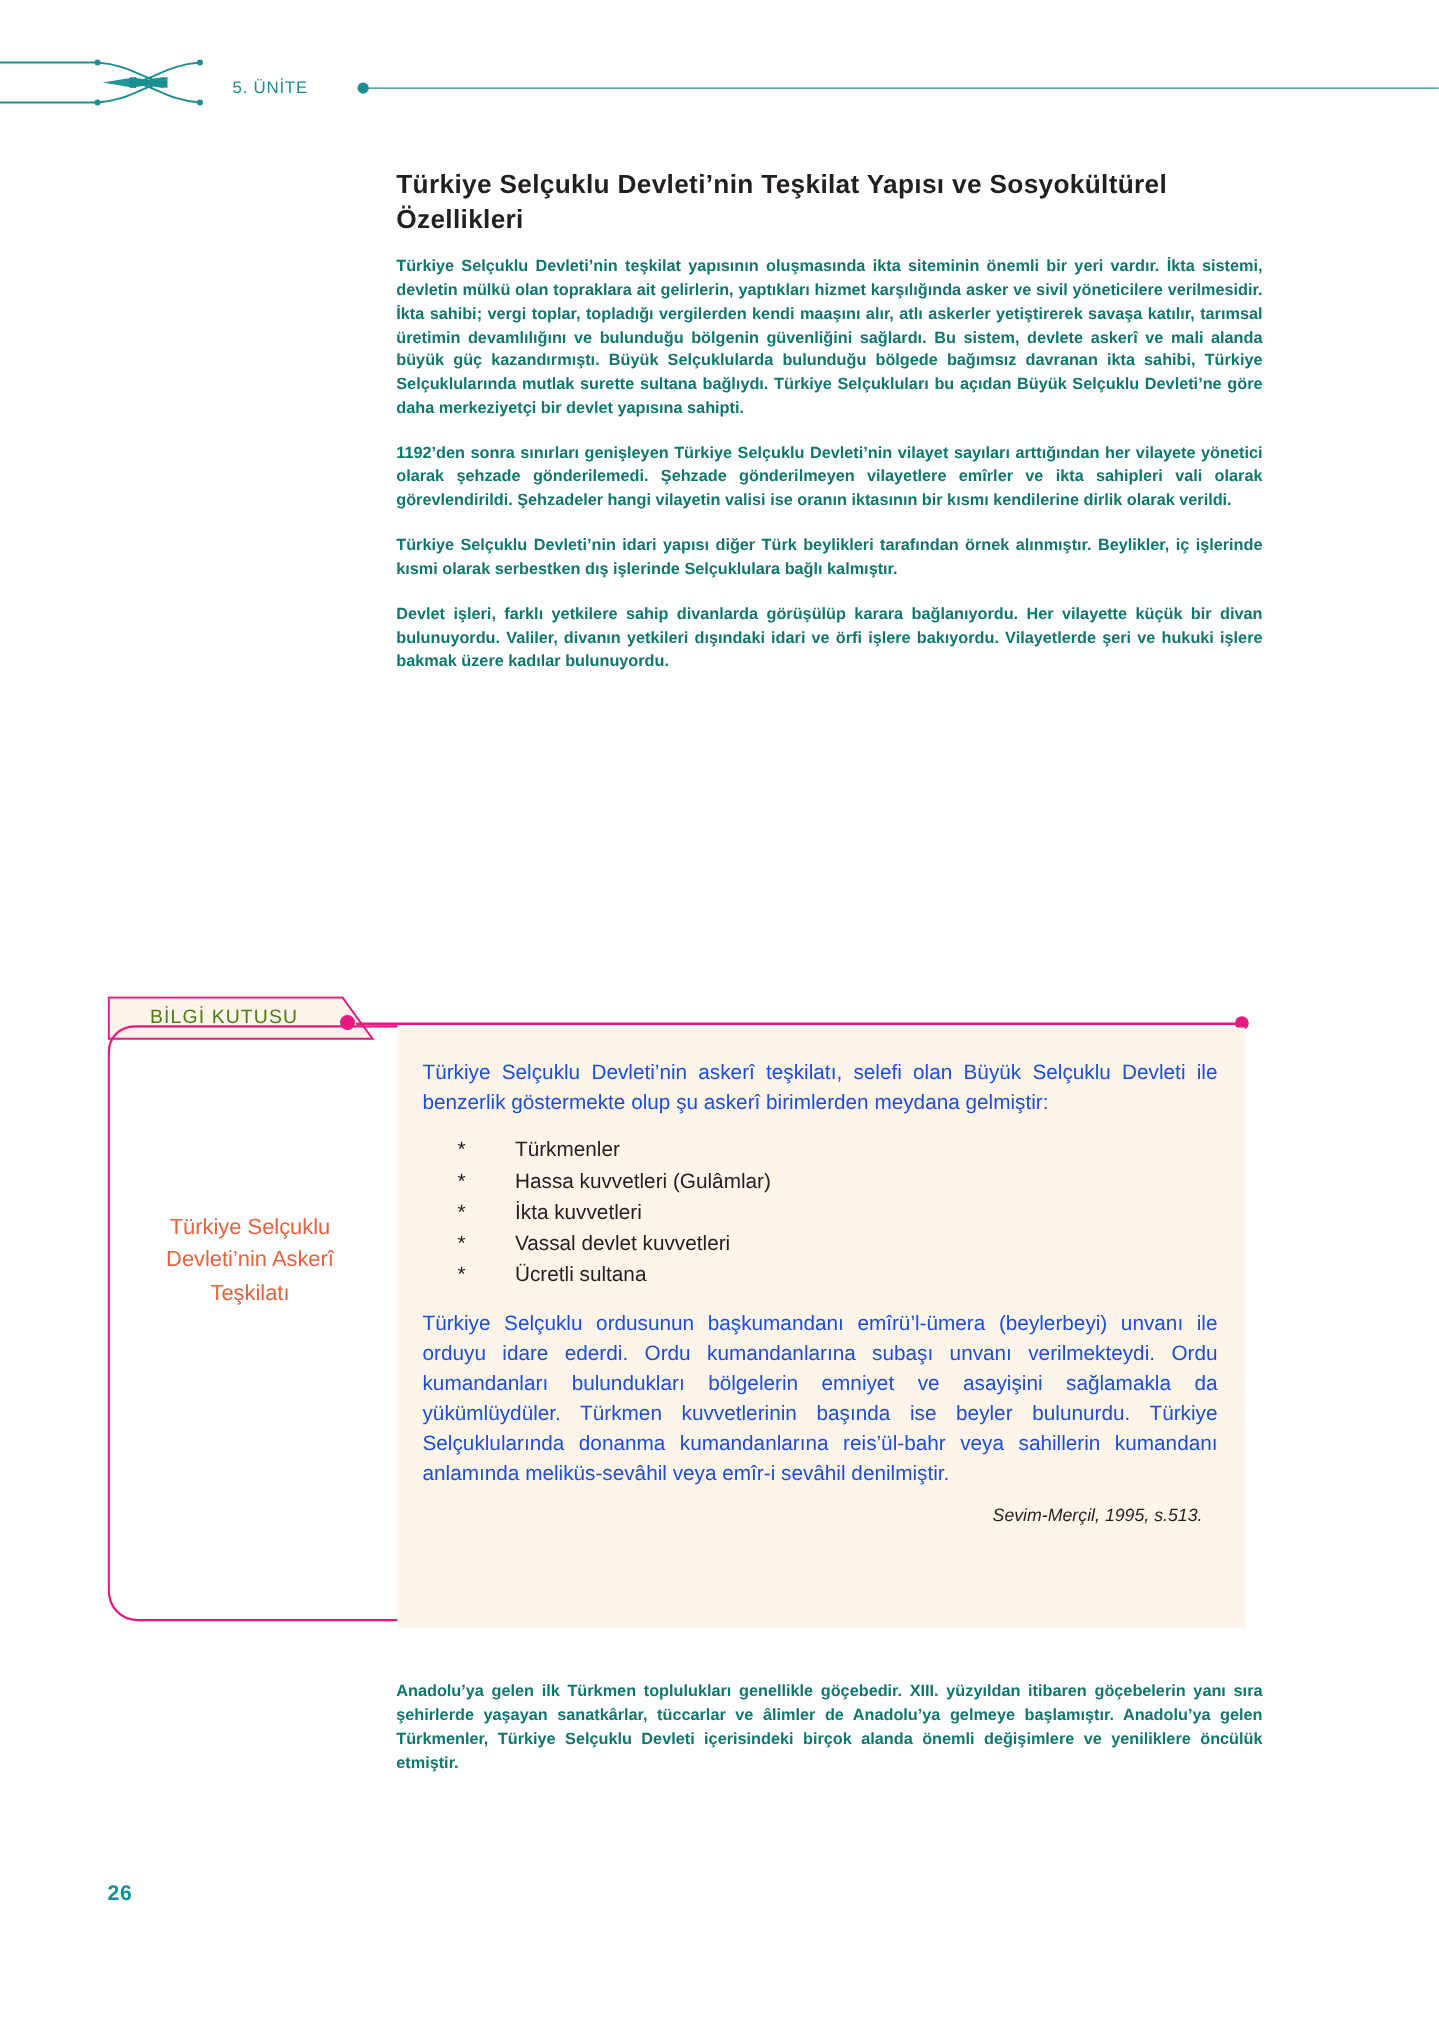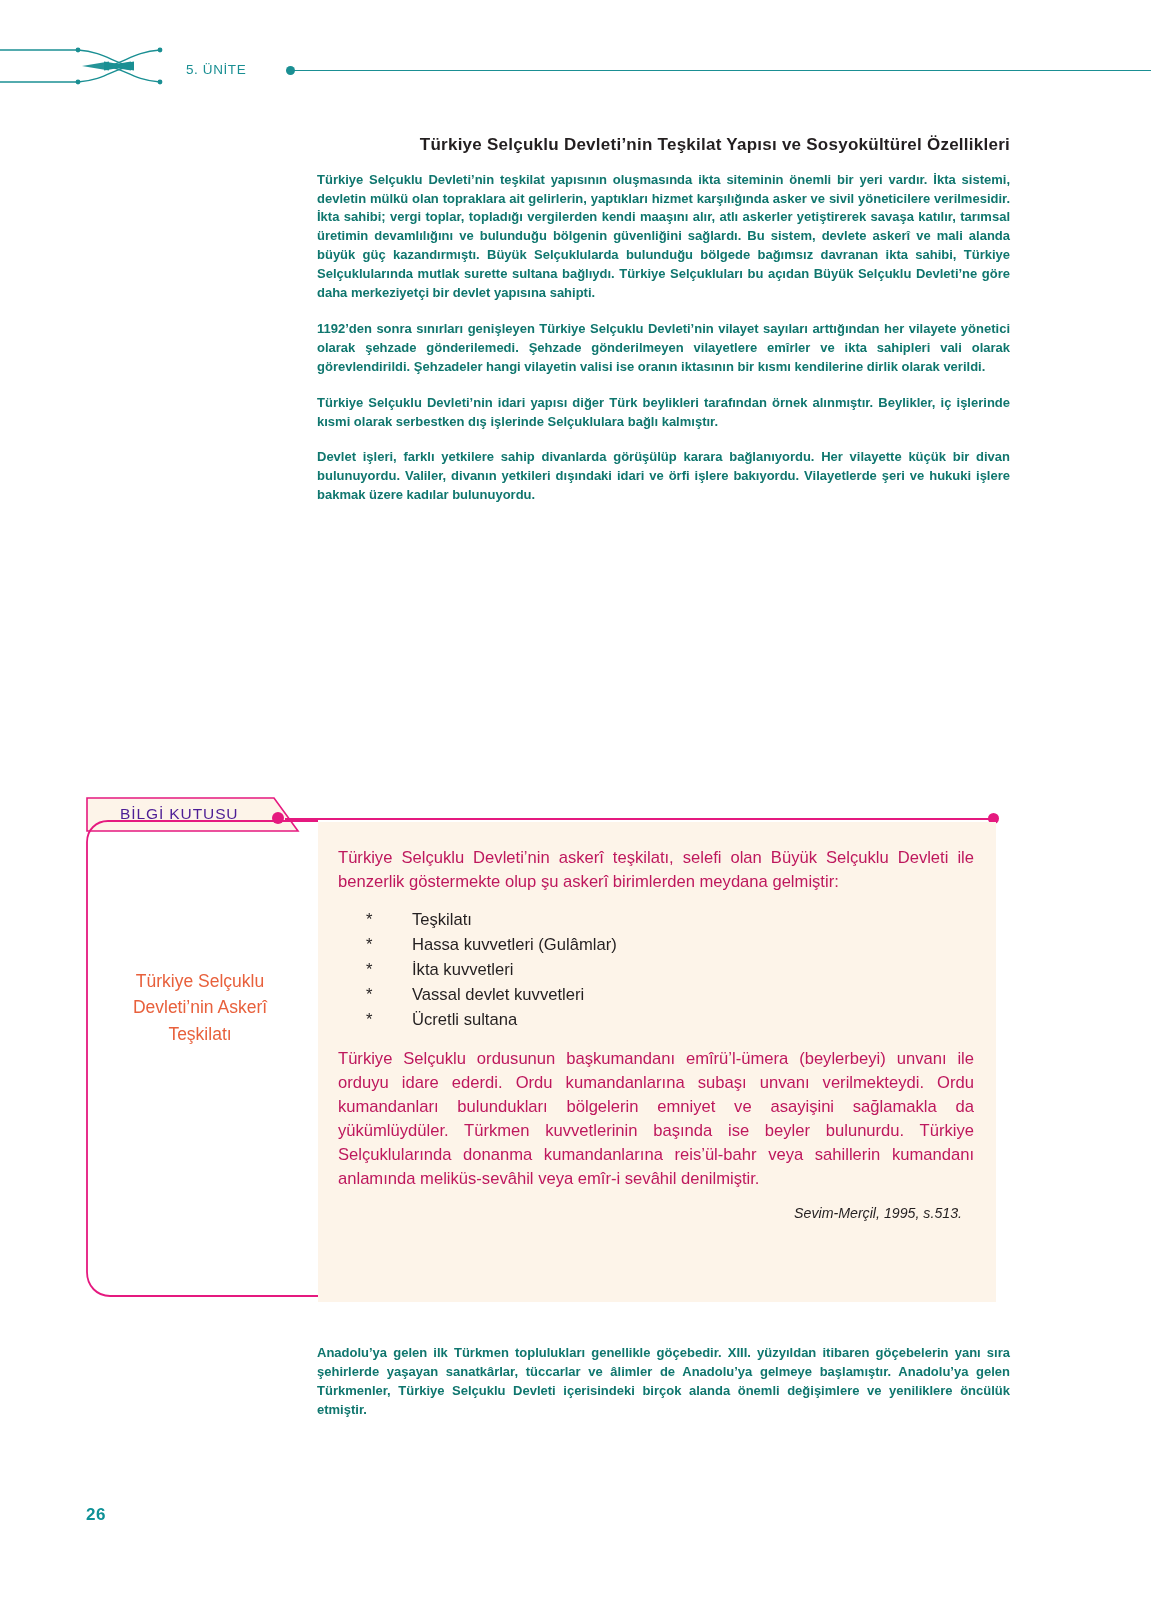--- a/index.html
+++ b/index.html
@@ -57,27 +57,26 @@
   }
 
   
   .content {
     position: absolute;
     left: 317px;
     top: 134px;
     width: 693px;
   }
   .page-title {
-    font-size: 17px;
+    font-size: 21px;
     font-weight: bold;
     line-height: 1.33;
     letter-spacing: 0.25px;
     color: #231f20;
     margin: 0 0 14px 0;
-    text-align: right;
   }
   p.body {
     font-size: 13px;
     line-height: 1.455;
     text-align: justify;
     margin: 0 0 17px 0;
     color: #0f766e;
     -webkit-hyphens: none;
     hyphens: none;
     font-weight: bold;
@@ -92,21 +91,21 @@
     width: 230px;
     height: 35px;
   }
   .kutu-tab-svg { display: block; }
   .kutu-tab-label {
     position: absolute;
     left: 34px;
     top: 8px;
     font-size: 15.5px;
     letter-spacing: 0.9px;
-    color: #4c1d95;
+    color: #4d7c0f;
     white-space: nowrap;
   }
   .tab-dot {
     position: absolute;
     left: 272px;
     top: 812px;
     width: 12px;
     height: 12px;
     border-radius: 50%;
     background: #e5197f;
@@ -160,21 +159,21 @@
     text-align: center;
     font-size: 17.5px;
     line-height: 1.5;
     color: #e8603c;
   }
   p.kutu-text {
     font-size: 16.6px;
     line-height: 1.45;
     text-align: justify;
     margin: 0 0 14px 0;
-    color: #be185d;
+    color: #1d4ed8;
   }
   ul.kutu-list {
     list-style: none;
     margin: 0 0 14px 0;
     padding: 0 0 0 28px;
   }
   ul.kutu-list li {
     font-size: 16.6px;
     line-height: 1.5;
     color: #231f20;
@@ -264,21 +263,21 @@
     <path d="M232 1 H22 C10 1 1 10 1 22 V452 C1 466 11 476 24 476 H232" fill="none" stroke="#e5197f" stroke-width="1.8"></path>
   </svg>
 </div>
 
 <div class="kutu-panel">
   <div class="kutu-panel-inner">
     <p class="kutu-text">Türkiye Selçuklu Devleti’nin askerî teşkilatı, selefi olan Büyük Selçuklu Devleti ile benzerlik göstermekte olup şu askerî birimlerden meydana gelmiştir:</p>
     <ul class="kutu-list">
       <li>
         <span class="ast">*</span>
-        <span>Teşkilatı</span>
+        <span>Türkmenler</span>
       </li>
       <li>
         <span class="ast">*</span>
         <span>Hassa kuvvetleri (Gulâmlar)</span>
       </li>
       <li>
         <span class="ast">*</span>
         <span>İkta kuvvetleri</span>
       </li>
       <li>

